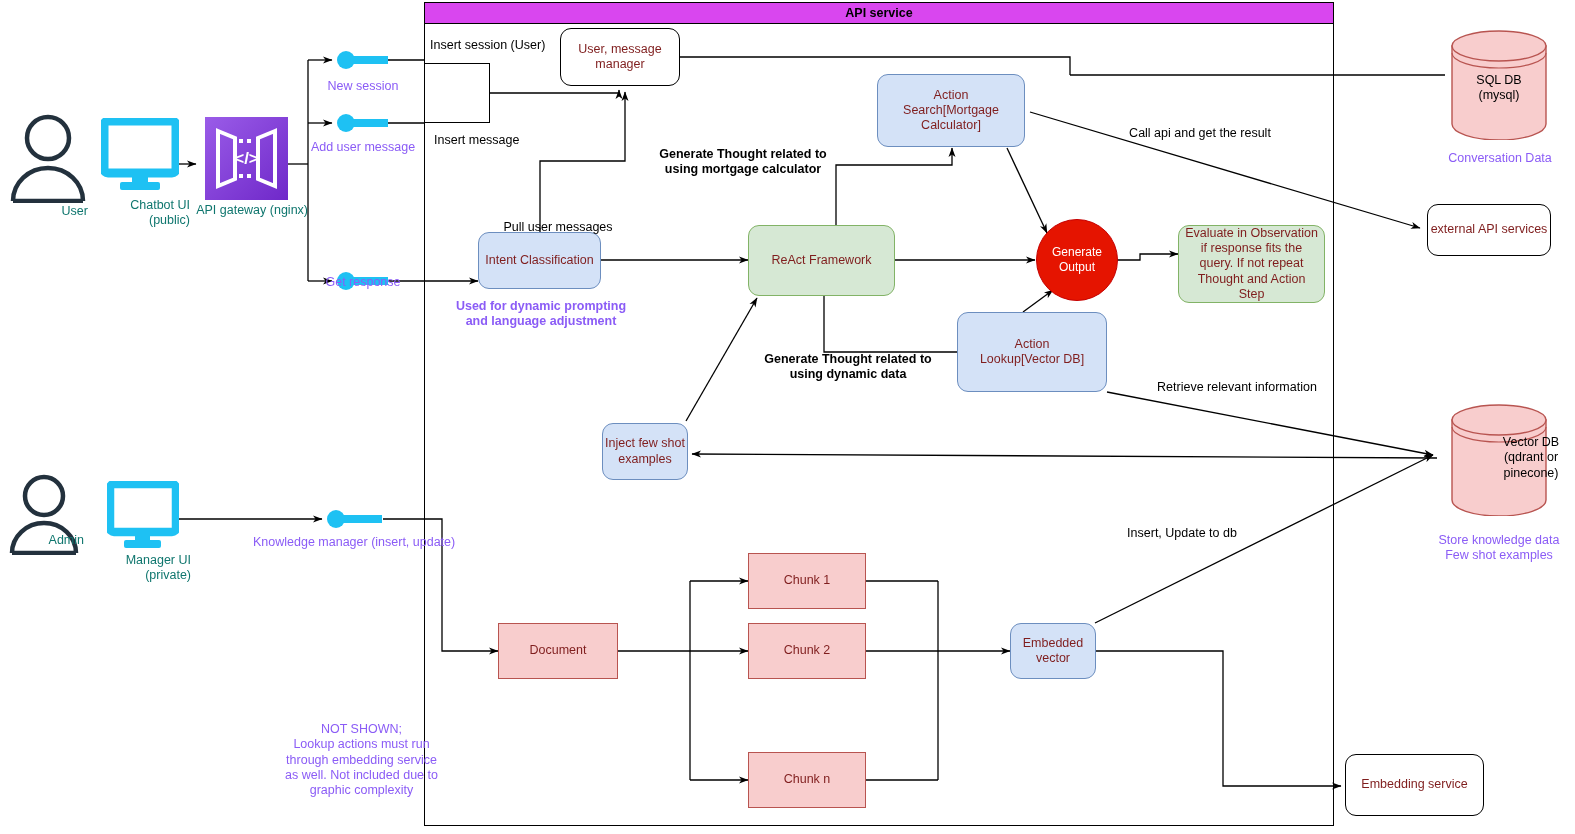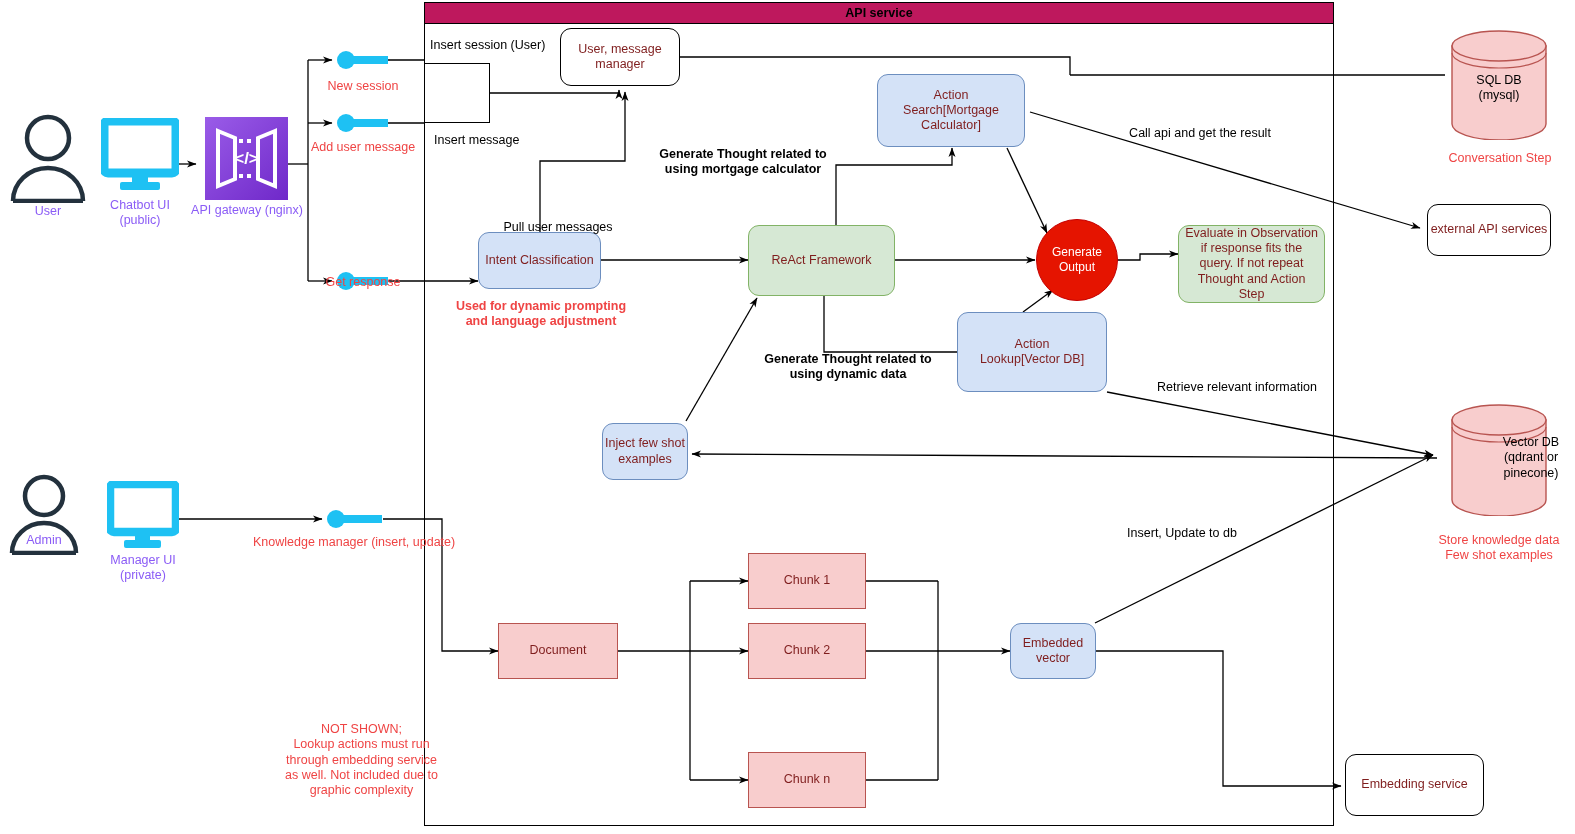--- a/index.html
+++ b/index.html
@@ -69,21 +69,21 @@
     box-sizing: border-box;
     border: 1.5px solid #000000;
     background: transparent;
     z-index: 1;
   }
   .container-title {
     position: absolute;
     box-sizing: border-box;
     border: 1.5px solid #000000;
     border-bottom: 1.5px solid #000000;
-    background: #be185d;
+    background: #d946ef;
     display: flex;
     align-items: center;
     justify-content: center;
     font-size: 12.5px;
     font-weight: bold;
     color: #000000;
     z-index: 2;
   }
   .routing-box {
     position: absolute;
@@ -105,27 +105,28 @@
   .edge-label.bold {
     font-weight: bold;
   }
   .edge-label.left {
     text-align: left;
   }
   .caption {
     position: absolute;
     font-size: 12.5px;
     line-height: 1.22;
-    color: #ef4444;
+    color: #8b5cf6;
     text-align: center;
     z-index: 6;
     white-space: pre-line;
   }
   .caption.dark {
-    color: #8b5cf6;
+    color: #0f766e;
+    text-align: right;
   }
   .icon-holder {
     position: absolute;
     z-index: 5;
   }
   .db-cyl {
     position: absolute;
     z-index: 5;
   }
   .db-label {
@@ -384,21 +385,21 @@
 
   <div class="db-cyl" style="left:1451px; top:30px; width:96px; height:110px;">
     <svg width="96" height="110" viewBox="0 0 96 110" xmlns="http://www.w3.org/2000/svg">
       <path d="M1,16 L1,94 A47,16 0 0 0 95,94 L95,16 Z" fill="#f8cdcd" stroke="#b85450" stroke-width="1.4"></path>
       <ellipse cx="48" cy="16" rx="47" ry="15" fill="#f8cdcd" stroke="#b85450" stroke-width="1.4"></ellipse>
       <path d="M1,23 A47,15 0 0 0 95,23" fill="none" stroke="#b85450" stroke-width="1.2"></path>
     </svg>
   </div>
   <div class="db-label" style="left:1451px; top:70px; width:96px; height:36px; white-space:pre-line;">SQL DB
 (mysql)</div>
-  <div class="caption" style="left:1431px; top:151px; width:138px;">Conversation Step</div>
+  <div class="caption" style="left:1431px; top:151px; width:138px;">Conversation Data</div>
 
   <div class="db-cyl" style="left:1451px; top:404px; width:96px; height:112px;">
     <svg width="96" height="112" viewBox="0 0 96 112" xmlns="http://www.w3.org/2000/svg">
       <path d="M1,16 L1,96 A47,16 0 0 0 95,96 L95,16 Z" fill="#f8cdcd" stroke="#b85450" stroke-width="1.4"></path>
       <ellipse cx="48" cy="16" rx="47" ry="15" fill="#f8cdcd" stroke="#b85450" stroke-width="1.4"></ellipse>
       <path d="M1,23 A47,15 0 0 0 95,23" fill="none" stroke="#b85450" stroke-width="1.2"></path>
     </svg>
   </div>
   <div class="db-label" style="left:1451px; top:430px; width:96px; height:56px; white-space:pre-line;padding-left:32px;">Vector DB
 (qdrant or

